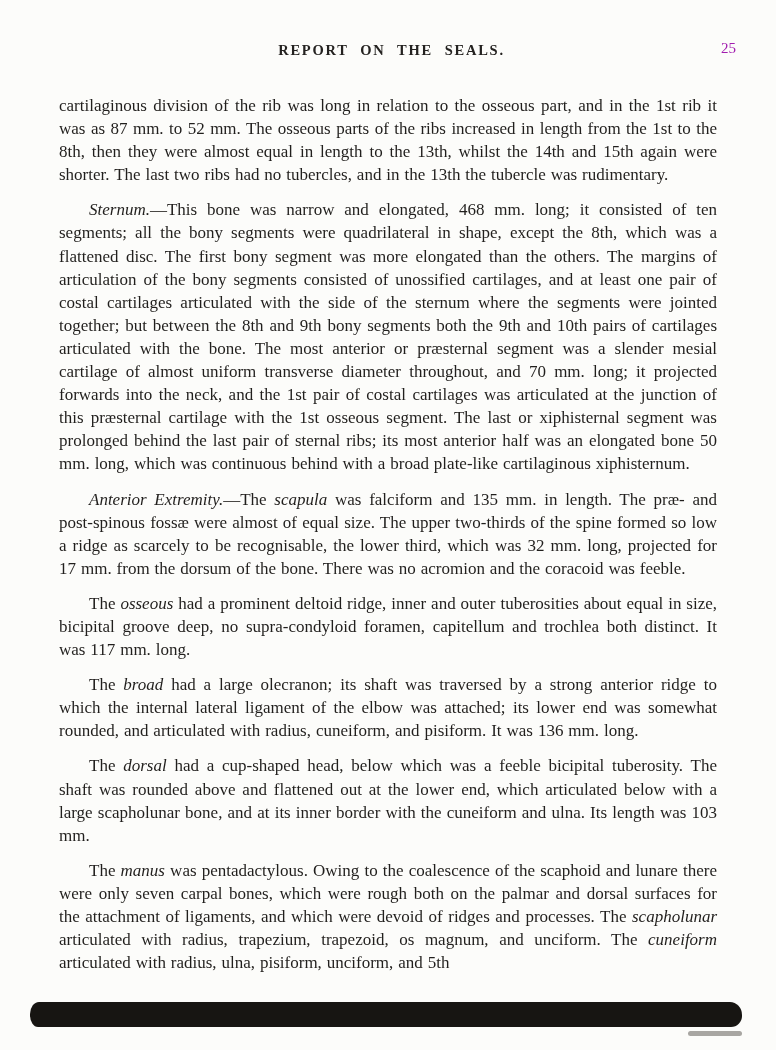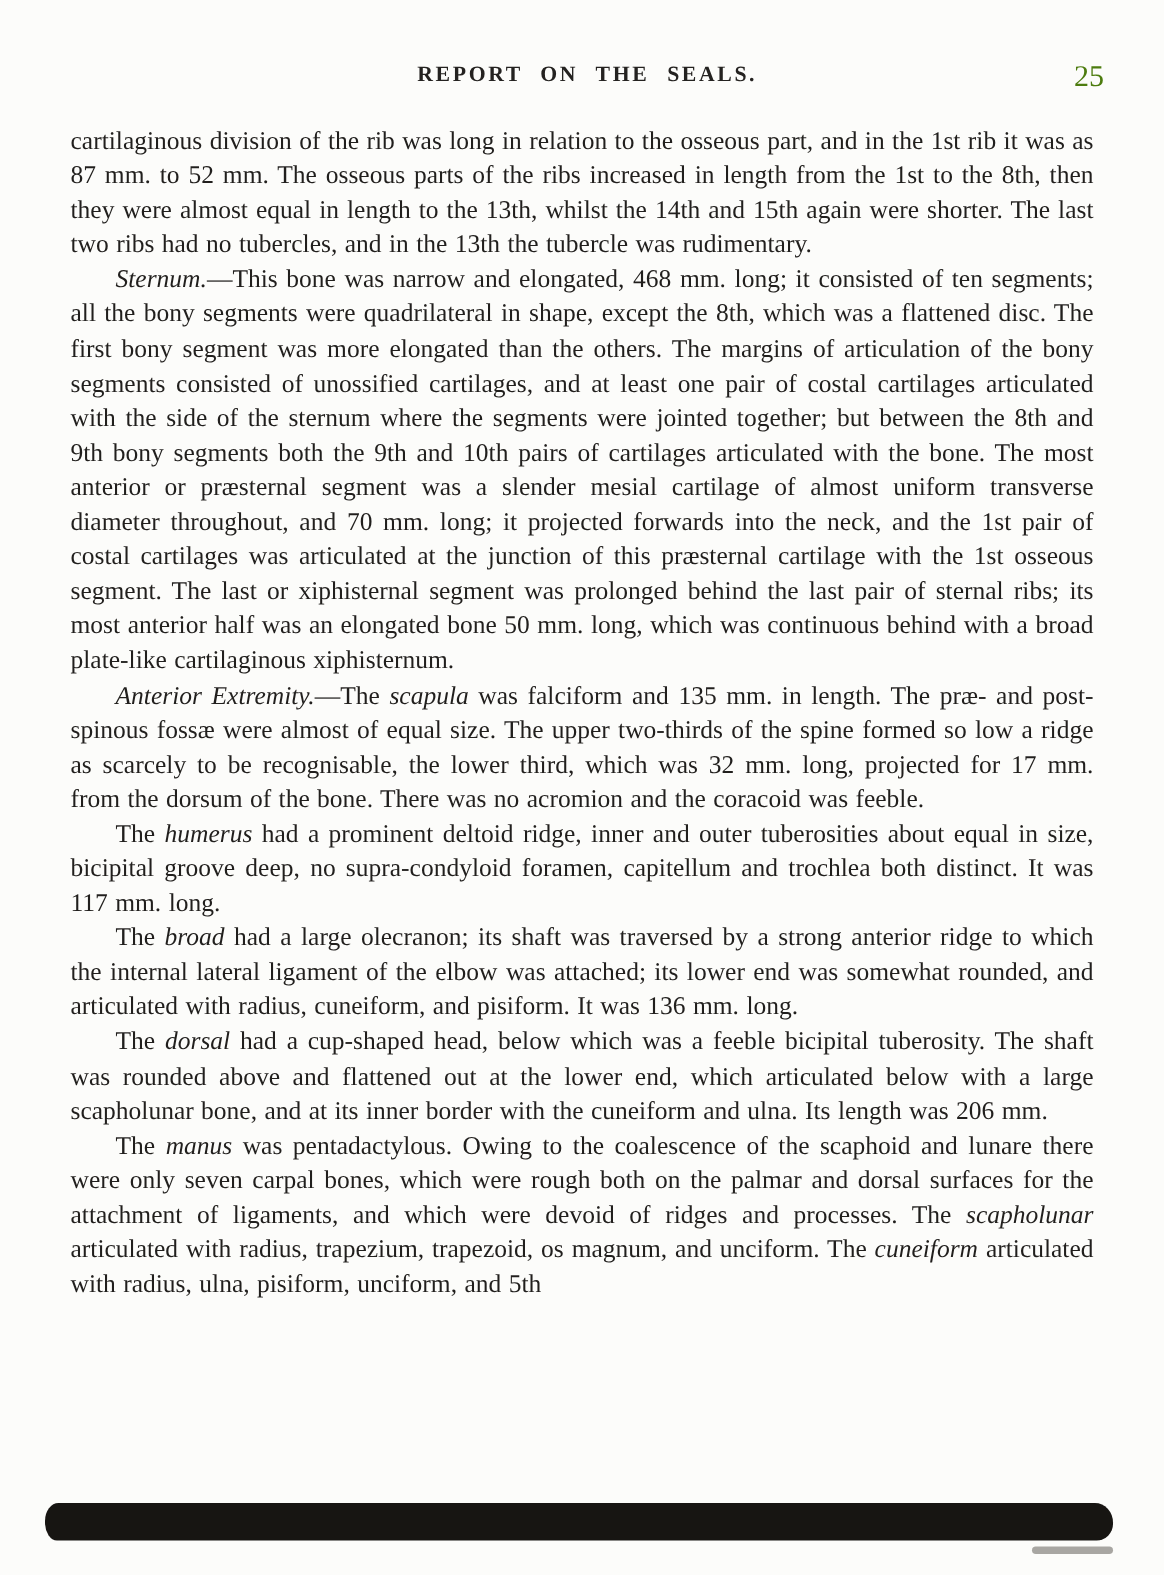--- a/index.html
+++ b/index.html
@@ -29,31 +29,31 @@
     font-size: 14.5px;
     font-weight: bold;
     letter-spacing: 0.12em;
     word-spacing: 0.45em;
     color: #242220;
   }
   .page-number {
     position: absolute;
     right: 0;
     top: -2px;
-    font-size: 20px;
-    color: #4d7c0f;
+    font-size: 15px;
+    color: #a21caf;
   }
   .page-body {
     position: absolute;
     top: 82px;
     left: 47px;
     width: 682px;
   }
   .para {
-    margin: 0;
+    margin: 12px;
     font-size: 17px;
     line-height: 23.1px;
     text-align: justify;
     word-spacing: 0.04em;
   }
   .para.indent {
     text-indent: 30px;
   }
   .italic {
     font-style: italic;
@@ -84,22 +84,22 @@
 
   <header class="page-header">
     <div class="running-title">REPORT ON THE SEALS.</div>
     <div class="page-number">25</div>
   </header>
 
   <main class="page-body">
       <p class="para"><span>cartilaginous division of the rib was long in relation to the osseous part, and in the 1st rib it was as 87 mm. to 52 mm. The osseous parts of the ribs increased in length from the 1st to the 8th, then they were almost equal in length to the 13th, whilst the 14th and 15th again were shorter. The last two ribs had no tubercles, and in the 13th the tubercle was rudimentary.</span></p>
       <p class="para indent"><span class="italic">Sternum.</span><span>—This bone was narrow and elongated, 468 mm. long; it consisted of ten segments; all the bony segments were quadrilateral in shape, except the 8th, which was a flattened disc. The first bony segment was more elongated than the others. The margins of articulation of the bony segments consisted of unossified cartilages, and at least one pair of costal cartilages articulated with the side of the sternum where the segments were jointed together; but between the 8th and 9th bony segments both the 9th and 10th pairs of cartilages articulated with the bone. The most anterior or præsternal segment was a slender mesial cartilage of almost uniform transverse diameter throughout, and 70 mm. long; it projected forwards into the neck, and the 1st pair of costal cartilages was articulated at the junction of this præsternal cartilage with the 1st osseous segment. The last or xiphisternal segment was prolonged behind the last pair of sternal ribs; its most anterior half was an elongated bone 50 mm. long, which was continuous behind with a broad plate-like cartilaginous xiphisternum.</span></p>
       <p class="para indent"><span class="italic">Anterior Extremity.</span><span>—The </span><span class="italic">scapula</span><span> was falciform and 135 mm. in length. The præ- and post-spinous fossæ were almost of equal size. The upper two-thirds of the spine formed so low a ridge as scarcely to be recognisable, the lower third, which was 32 mm. long, projected for 17 mm. from the dorsum of the bone. There was no acromion and the coracoid was feeble.</span></p>
-      <p class="para indent"><span>The </span><span class="italic">humerus</span><span> had a prominent deltoid ridge, inner and outer tuberosities about equal in size, bicipital groove deep, no supra-condyloid foramen, capitellum and trochlea both distinct. It was 117 mm. long.</span></p>
+      <p class="para indent"><span>The </span><span class="italic">osseous</span><span> had a prominent deltoid ridge, inner and outer tuberosities about equal in size, bicipital groove deep, no supra-condyloid foramen, capitellum and trochlea both distinct. It was 117 mm. long.</span></p>
       <p class="para indent"><span>The </span><span class="italic">broad</span><span> had a large olecranon; its shaft was traversed by a strong anterior ridge to which the internal lateral ligament of the elbow was attached; its lower end was somewhat rounded, and articulated with radius, cuneiform, and pisiform. It was 136 mm. long.</span></p>
-      <p class="para indent"><span>The </span><span class="italic">dorsal</span><span> had a cup-shaped head, below which was a feeble bicipital tuberosity. The shaft was rounded above and flattened out at the lower end, which articulated below with a large scapholunar bone, and at its inner border with the cuneiform and ulna. Its length was 206 mm.</span></p>
+      <p class="para indent"><span>The </span><span class="italic">dorsal</span><span> had a cup-shaped head, below which was a feeble bicipital tuberosity. The shaft was rounded above and flattened out at the lower end, which articulated below with a large scapholunar bone, and at its inner border with the cuneiform and ulna. Its length was 103 mm.</span></p>
       <p class="para indent"><span>The </span><span class="italic">manus</span><span> was pentadactylous. Owing to the coalescence of the scaphoid and lunare there were only seven carpal bones, which were rough both on the palmar and dorsal surfaces for the attachment of ligaments, and which were devoid of ridges and processes. The </span><span class="italic">scapholunar</span><span> articulated with radius, trapezium, trapezoid, os magnum, and unciform. The </span><span class="italic">cuneiform</span><span> articulated with radius, ulna, pisiform, unciform, and 5th</span></p>
     </main>
 
   <div class="scan-artifact"></div>
   <div class="scan-artifact-small"></div>
 
 </div>
 
 </body></html>

